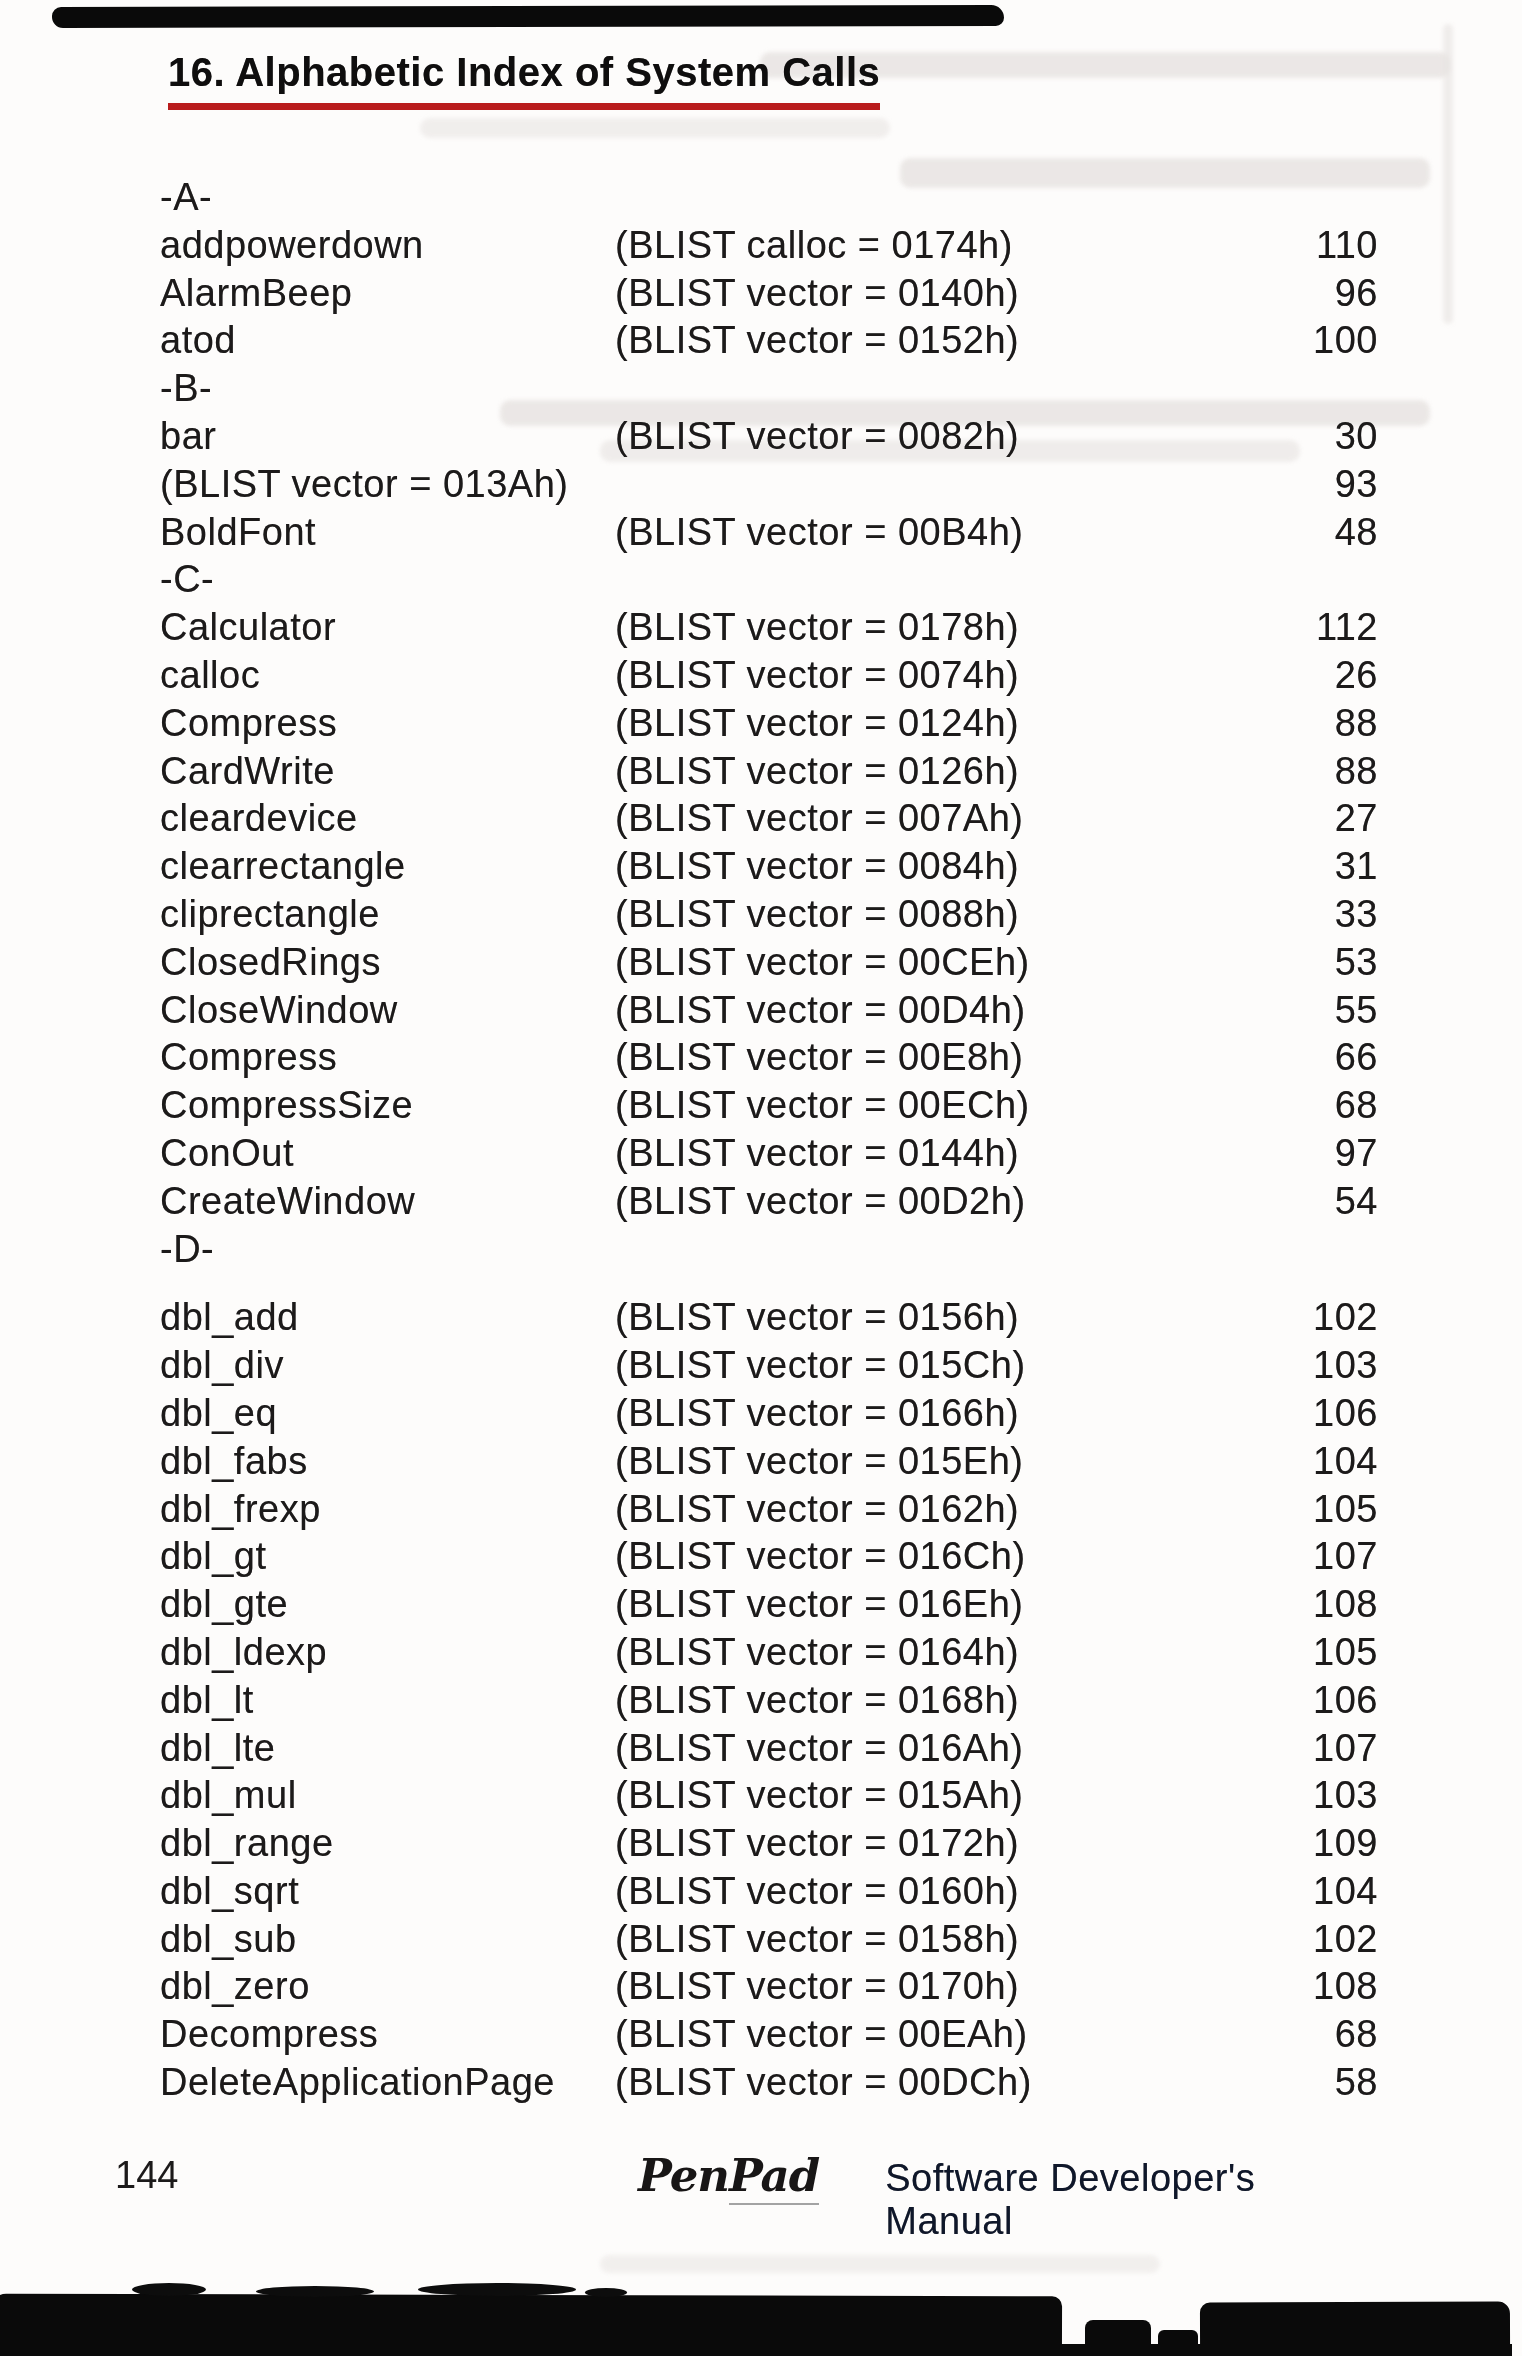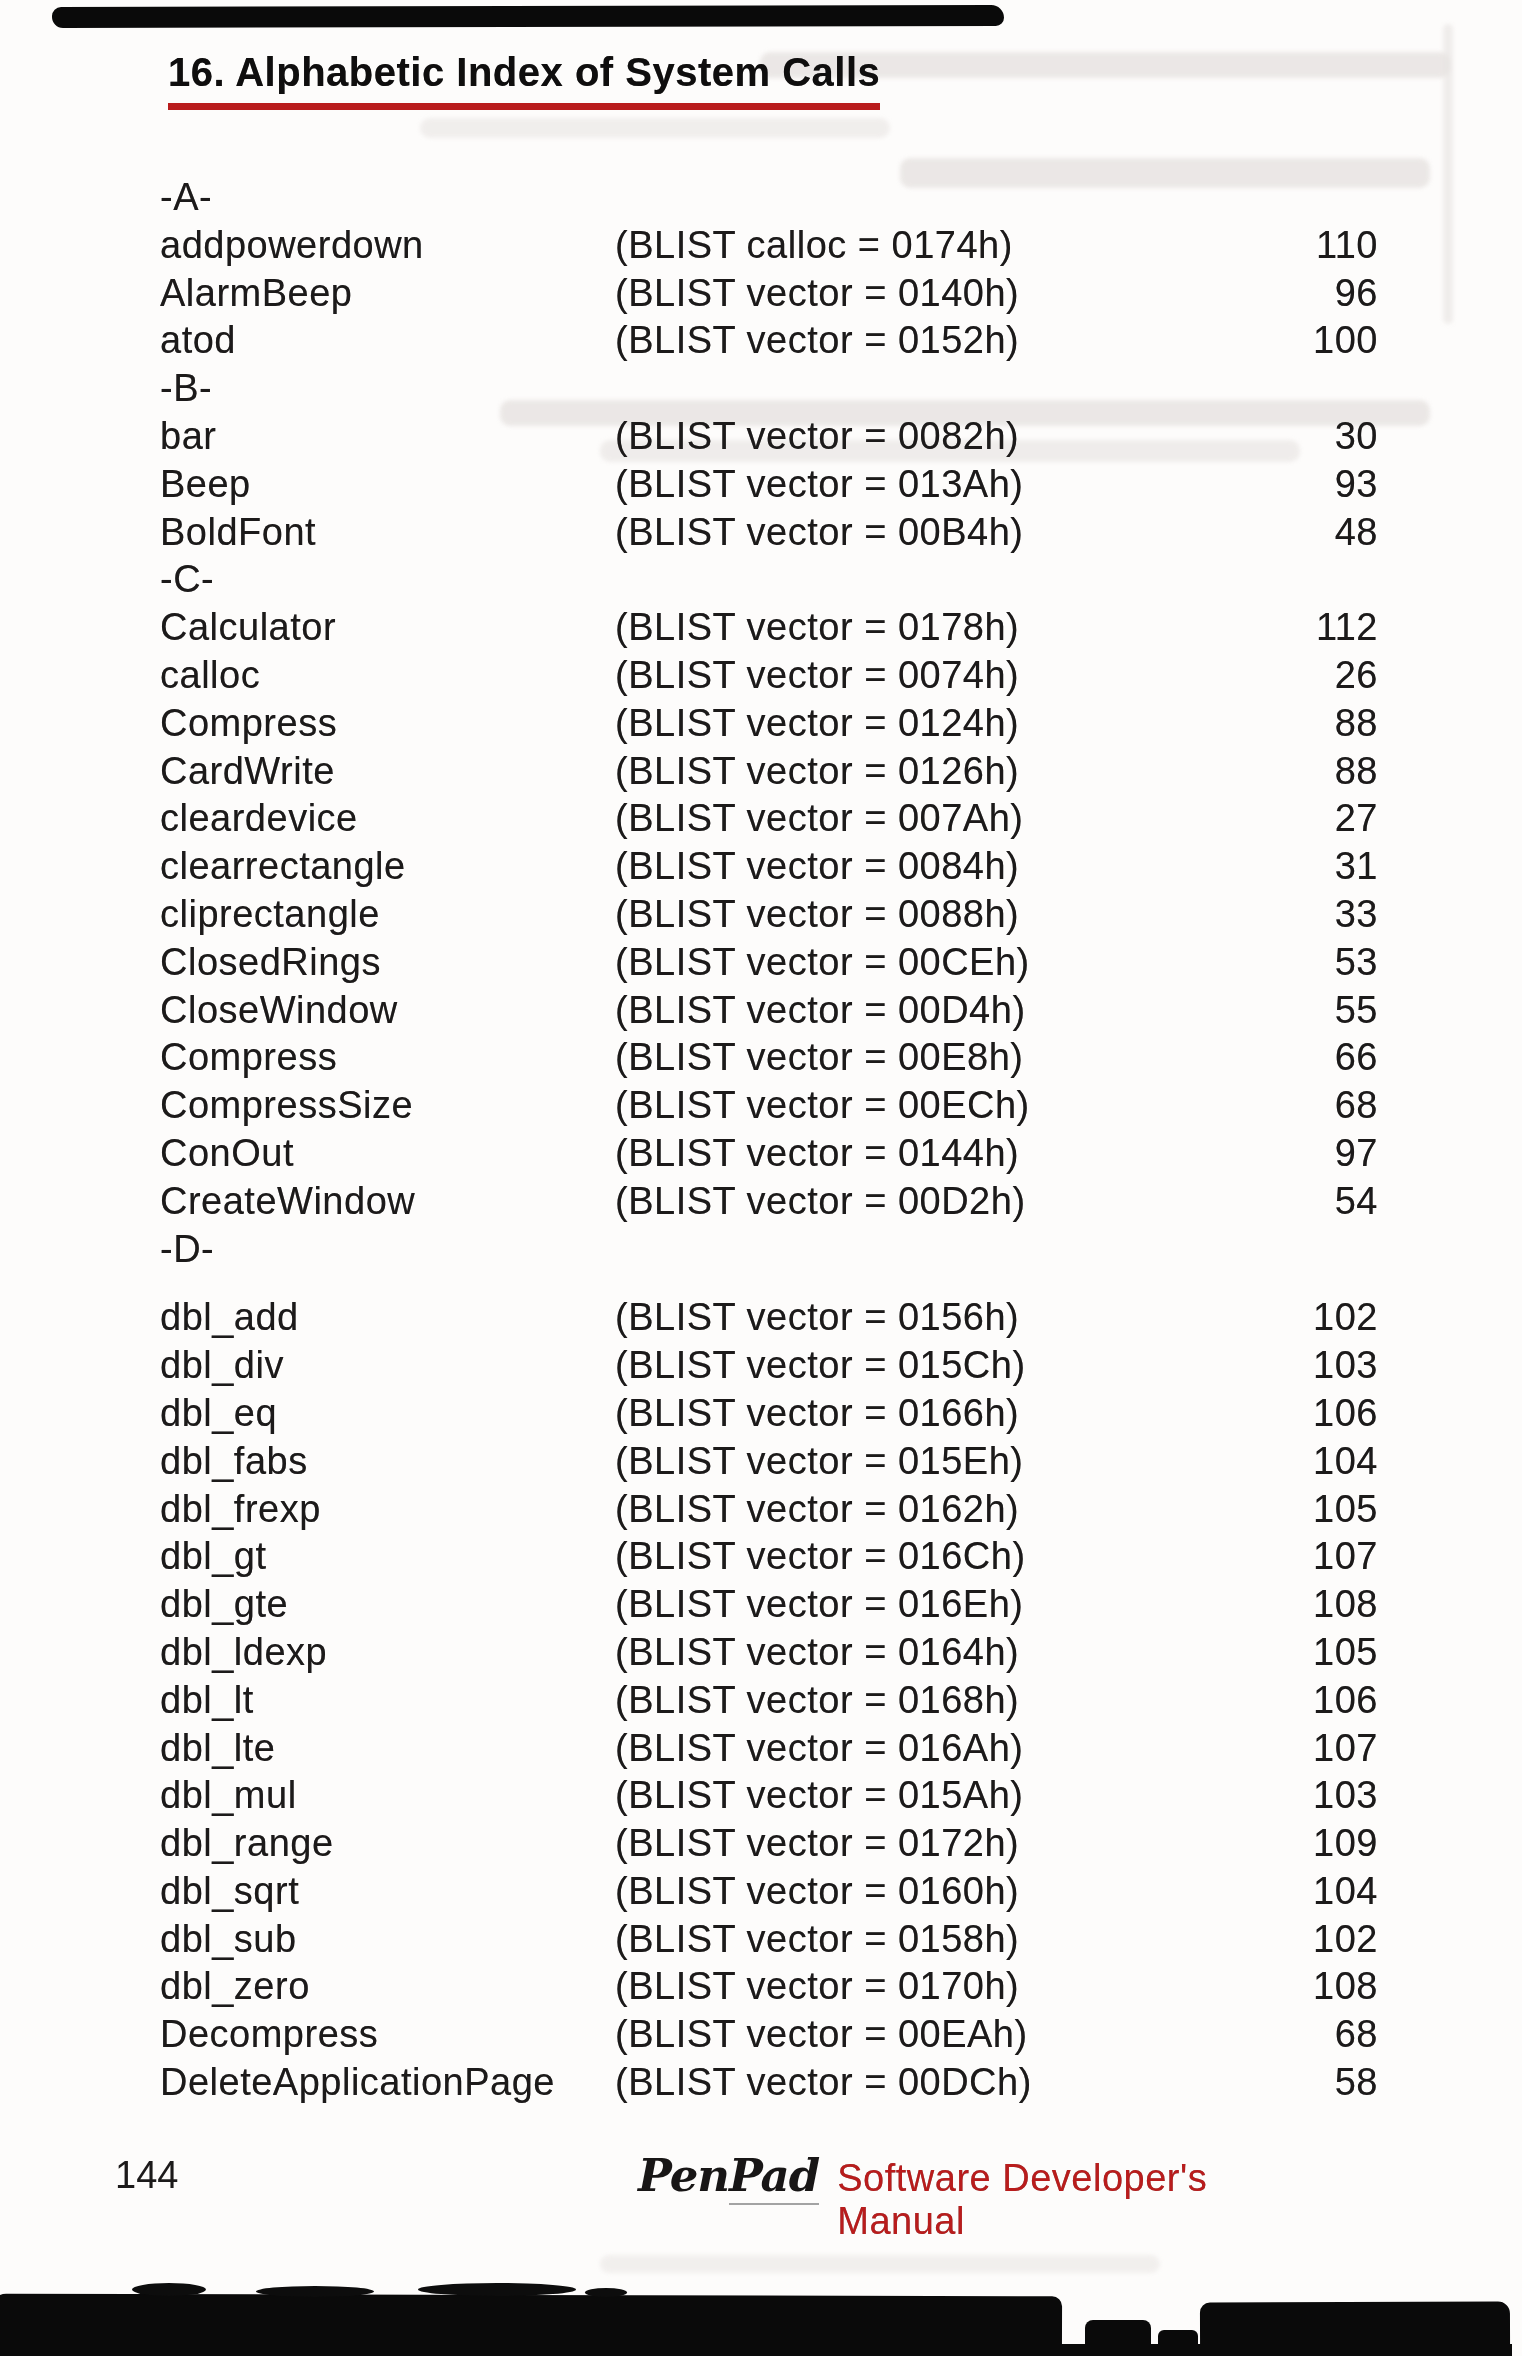--- a/index.html
+++ b/index.html
@@ -53,21 +53,21 @@
   .section-D .letter-row + .index-entry-row{margin-top:21px;}
   
   .footer{position:absolute;left:0;top:2150px;width:1294px;height:56px;}
   .footer-page-number{position:absolute;left:115px;top:4px;font-size:38px;color:#1c1a1a;}
   .footer-right{position:absolute;left:638px;top:0;display:flex;align-items:baseline;gap:18px;}
   .brand{
     font-family:"DejaVu Serif", serif;font-style:italic;font-weight:600;
     font-size:45px;color:#181616;letter-spacing:-1px;line-height:52px;
   }
   .brand-pad{border-bottom:2px solid #a3a3a3;padding-bottom:1px;}
-  .manual-title{font-size:38px;color:#b91c1c;letter-spacing:.5px;text-shadow:0 0 .4px rgba(0,0,0,.45);}
+  .manual-title{font-size:38px;color:#0f172a;letter-spacing:.5px;text-shadow:0 0 .4px rgba(0,0,0,.45);margin-left:48px;}
 </style>
 </head>
 <body>
 
 <div class="scan-bar bar-top"></div>
 <div class="ghost ghost1"></div>
 <div class="ghost ghost2"></div>
 <div class="ghost ghost3"></div>
 <div class="ghost ghost4"></div>
 <div class="ghost ghost5"></div>
@@ -96,21 +96,20 @@
       </div>
     </div>
     <div class="index-section section-B">
       <div class="index-row letter-row">-B-</div>
       <div class="index-row index-entry-row">
         <span class="entry-name">bar</span>
         <span class="entry-vector">(BLIST vector = 0082h)</span>
         <span class="entry-page">30</span>
       </div>
       <div class="index-row index-entry-row">
-        <span class="entry-name">Beep</span>
         <span class="entry-vector">(BLIST vector = 013Ah)</span>
         <span class="entry-page">93</span>
       </div>
       <div class="index-row index-entry-row">
         <span class="entry-name">BoldFont</span>
         <span class="entry-vector">(BLIST vector = 00B4h)</span>
         <span class="entry-page">48</span>
       </div>
     </div>
     <div class="index-section section-C">

